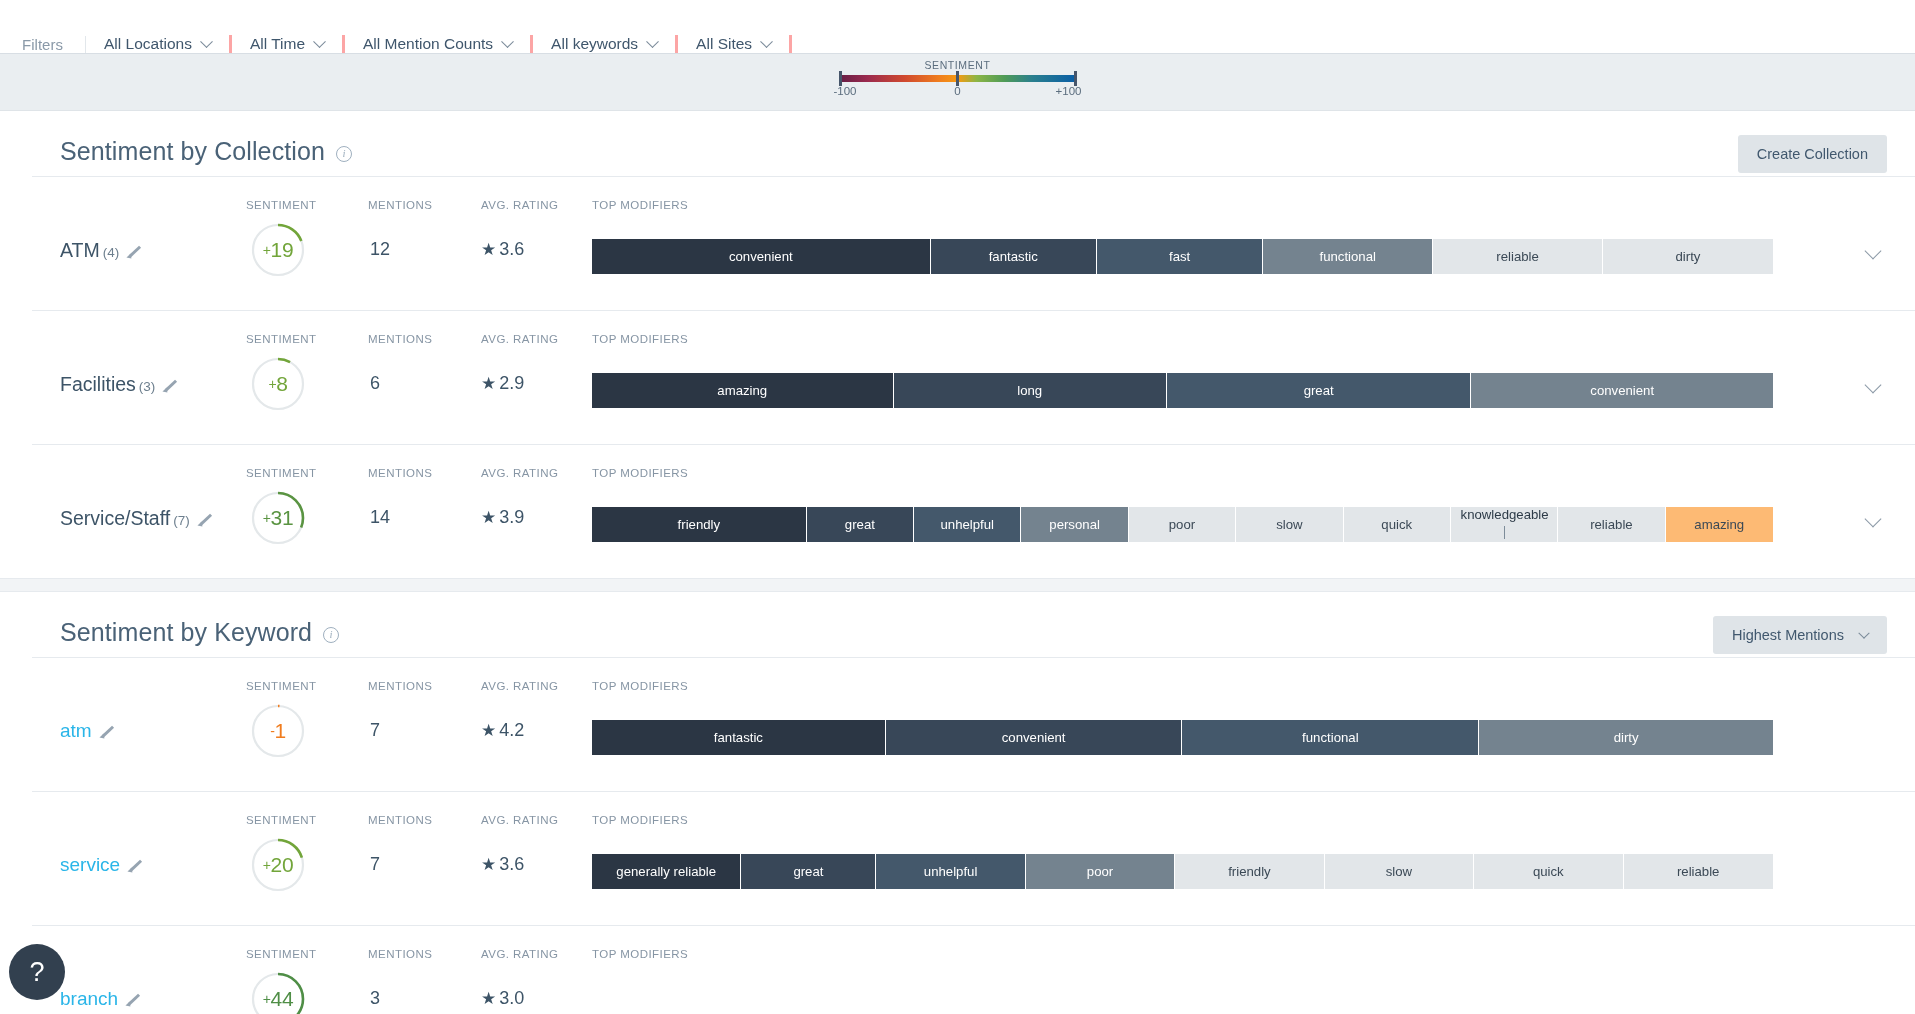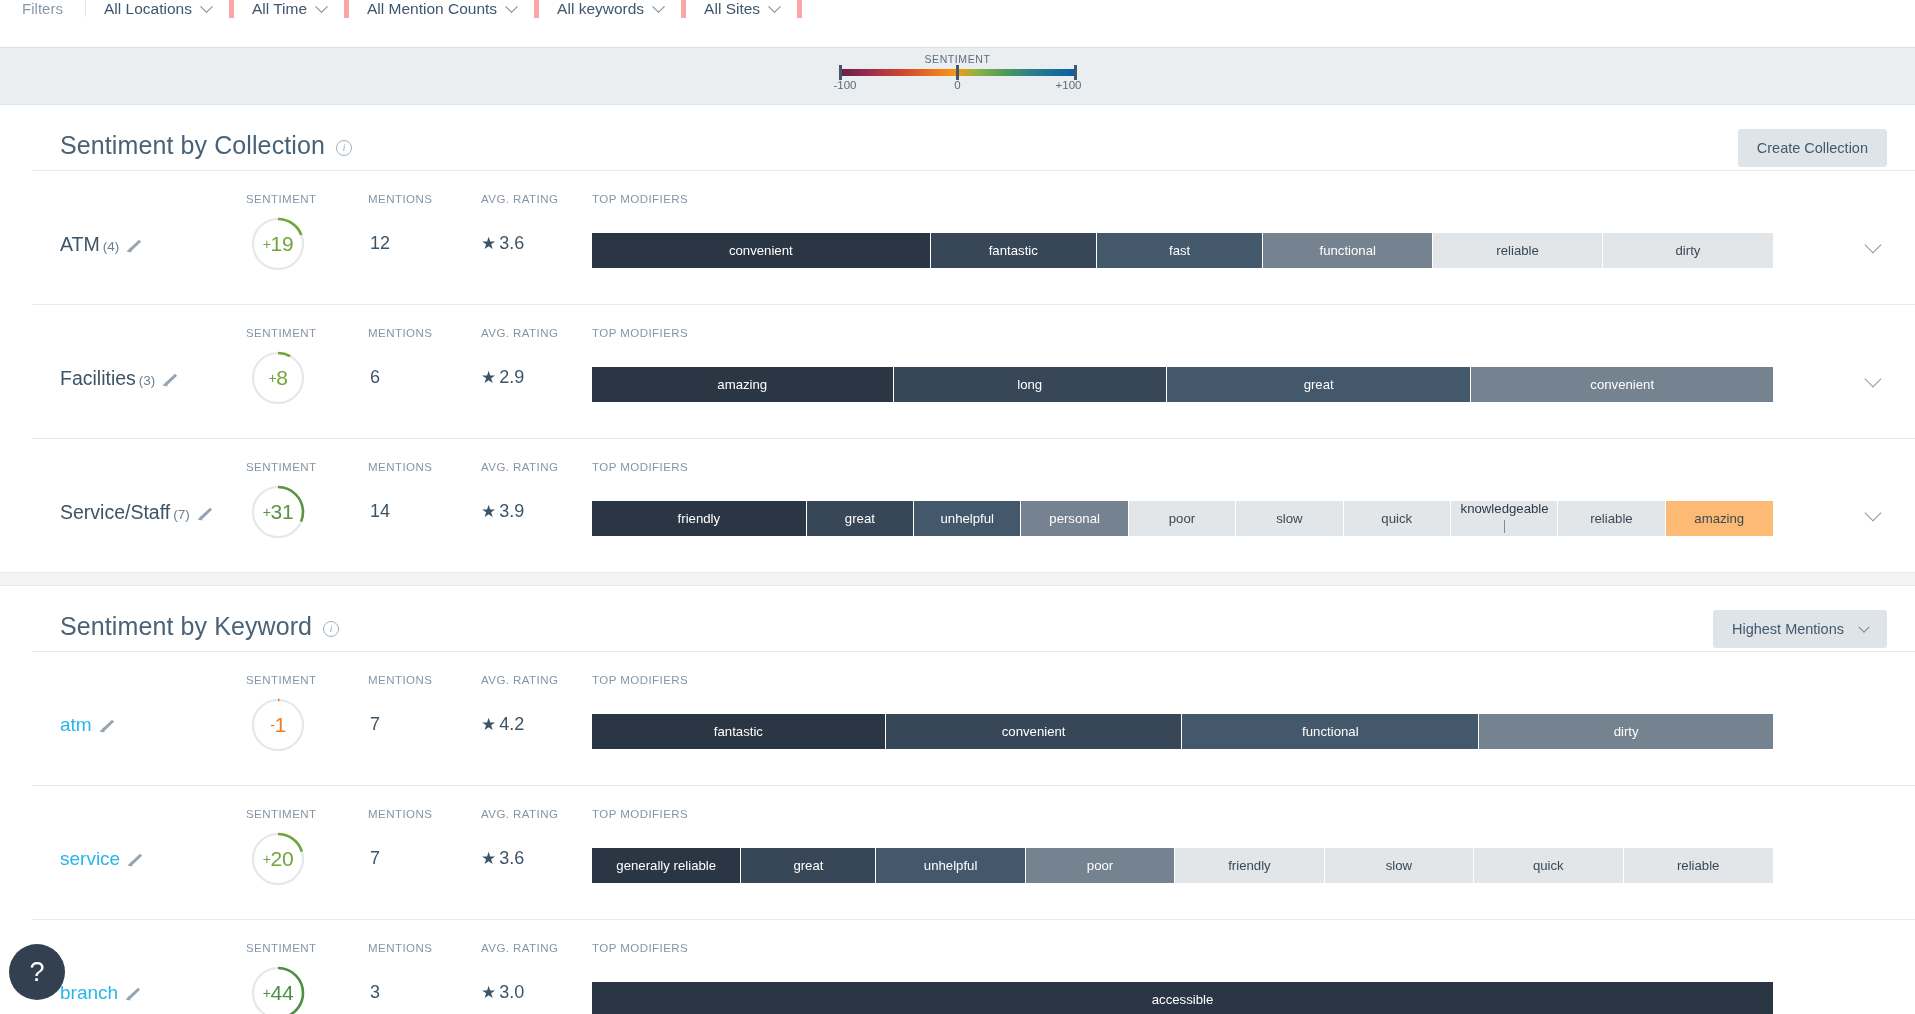--- a/index.html
+++ b/index.html
@@ -10,38 +10,39 @@
     overflow: hidden;
     background: #ffffff;
     font-family: "Liberation Sans", sans-serif;
     color: #3c5063;
     -webkit-font-smoothing: antialiased;
   }
 
   
   .filterbar {
     display: flex;
-    align-items: flex-start;
+    align-items: flex-end;
     height: 48px;
     background: #ffffff;
     border-bottom: 1px solid #d8dee4;
+    margin-top: 6px;
   }
   .filter-label {
     display: flex; align-items: center; justify-content: center;
     width: 86px;
     font-size: 15px;
     color: #8a99a8;
     border-right: 1px solid #e2e7eb;
   }
   .filter-item {
     display: flex; align-items: center; gap: 10px;
     padding: 0 18px;
     font-size: 15.5px;
     color: #3f566c;
-    border-right: 5px solid #fca5a5;
+    border-right: 3px solid #fca5a5;
     cursor: pointer;
     white-space: nowrap;
   }
   .caret {
     display: inline-block;
     width: 9px; height: 9px;
     border-right: 1.6px solid #7b8b9a;
     border-bottom: 1.6px solid #7b8b9a;
     transform: rotate(45deg) translate(-2px,-2px);
   }
@@ -535,20 +536,17 @@
             <circle cx="28" cy="28" r="25" fill="none" stroke="#e4e8ea" stroke-width="2.2"></circle>
             <circle cx="28" cy="28" r="25" fill="none" stroke="#4f8e46" stroke-width="2.6" stroke-dasharray="69.11503837897546 87.96459430051421" transform="rotate(-90 28 28)"></circle>
           </svg>
           <div class="donut-val" style="color:#4f8e46">
             <span class="sign">+</span>
             <span>44</span>
           </div>
         </div>
         <div class="mentions">3</div>
         <div class="rating"><span class="star-icon">★</span>3.0</div>
-        <div class="modbar">
-          <div class="modseg" style="flex:0 0 100%;background:#2b3644;color:#ffffff">accessible</div>
-        </div>
       </div>
     </div>
 </div>
 
 <div class="help-fab">?</div>
 
 </body></html>

